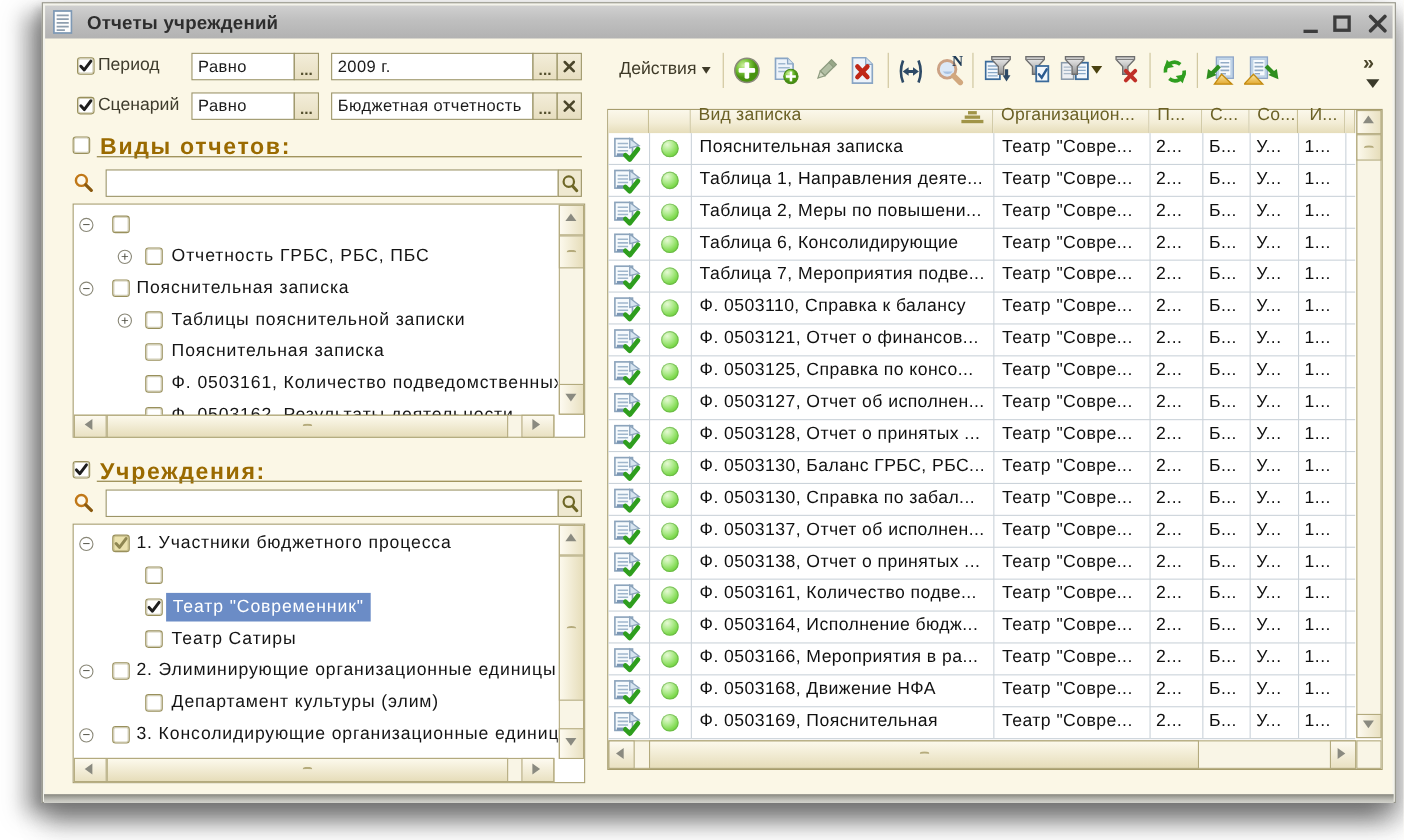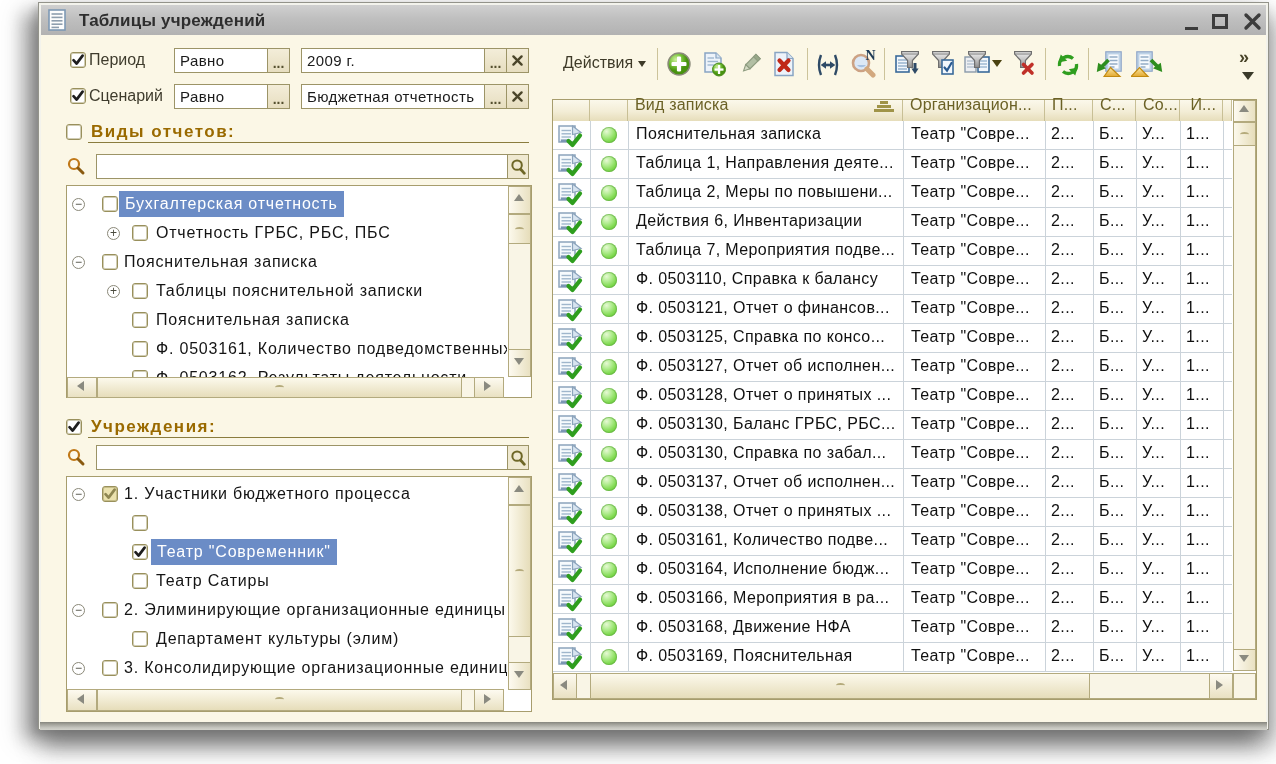--- a/index.html
+++ b/index.html
@@ -6,21 +6,21 @@
 .a{position:absolute}
 #win{left:38px;top:2px;width:1231px;height:728px;background:#FBF7E6;border:1px solid #93938A;
  box-shadow: inset 0 0 0 2px #F3F3EC, -16px 10px 18px rgba(90,90,90,.50), -4px 4px 7px rgba(120,120,120,.30), 0px 18px 22px rgba(80,80,80,.48), 10px 12px 20px rgba(110,110,110,.30);}
 #tbar{left:41px;top:5px;width:1225px;height:30px;background:linear-gradient(180deg,#D0D0D0 0%,#BFBFBF 45%,#B2B2B2 100%);}
 #bframe{left:40px;top:722px;width:1227px;height:8px;background:linear-gradient(180deg,#85857D 0%,#A3A39B 30%,#C4C4BD 70%,#D2D2CB 100%);}
 .ttl{font-weight:bold;font-size:17px;color:#2E2E2E;letter-spacing:.2px}
 .lbl{font-size:16px;color:#3F3C2D}
 .fld{background:#fff;border:1px solid #9C9467;height:25px;font-size:15px;letter-spacing:.4px;color:#1A1A1A;padding:3px 2px 0 5px;white-space:nowrap;overflow:hidden}
 .bdots{background:linear-gradient(180deg,#F3EDD9,#E7DEC0);border:1px solid #9C9467;width:23px;height:25px;color:#55502F;
  font-weight:bold;font-size:14px;text-align:center;line-height:29px}
-.hdrtxt{font-weight:bold;font-size:17px;color:#9A6A00;letter-spacing:1.5px}
+.hdrtxt{font-weight:bold;font-size:21px;color:#9A6A00;letter-spacing:1.5px}
 .uline{height:1px;background:#8A7C3E}
 .cb{width:16px;height:16px;background:#fff;border:1px solid #99905C;border-radius:3px;box-shadow:inset 0 0 0 1px rgba(153,144,92,.45)}
 .cbsemi{background:#EBE2AE}
 .sinput{background:#fff;border:1px solid #9C9467}
 .sqbtn{background:#EFE9D1;border:1px solid #9C9467}
 .tree{background:#fff;border:1px solid #A79D6D}
 .trtxt{font-size:16px;color:#141414;white-space:nowrap;letter-spacing:.8px}
 .sel{background:#6B8CC6;color:#fff}
 .exp{width:13px;height:13px;border:1px solid #8A8878;border-radius:50%;background:#fff;color:#4A4A3E;
  text-align:center;line-height:11px;font-size:12px}
@@ -43,21 +43,21 @@
 <svg class="a" style="left:48px;top:9px" width="18" height="22" viewBox="0 0 18 22">
 <rect x="1" y="1" width="16" height="20" fill="#FDFDFD" stroke="#7E99B5" stroke-width="1.6"></rect>
 <g stroke="#8E9EAE" stroke-width="1.6">
 <line x1="3.5" y1="5" x2="14.5" y2="5"></line>
       <line x1="3.5" y1="8.4" x2="14.5" y2="8.4"></line>
 <line x1="3.5" y1="11.8" x2="14.5" y2="11.8"></line>
       <line x1="3.5" y1="15.2" x2="14.5" y2="15.2"></line>
 <line x1="3.5" y1="18.4" x2="11" y2="18.4"></line>
     </g>
   </svg>
-<div class="a ttl" style="left:79px;top:11px">Таблицы учреждений</div>
+<div class="a ttl" style="left:79px;top:11px">Отчеты учреждений</div>
 <div class="a" style="left:1185px;top:27px;width:13px;height:3px;background:#3C3C3C"></div>
 <div class="a" style="left:1212px;top:14px;width:16px;height:15px;border:3px solid #3C3C3C"></div>
 <svg class="a" style="left:1243px;top:12px" width="19" height="19" viewBox="0 0 19 19">
 <g stroke="#3C3C3C" stroke-width="3.4" stroke-linecap="round">
 <line x1="3" y1="3" x2="16" y2="16"></line>
       <line x1="16" y1="3" x2="3" y2="16"></line>
     </g>
   </svg>
 <div class="a cb" style="left:70px;top:52px;width:16px;height:16px">
     <svg width="14" height="14" viewBox="0 0 14 14" style="display:block;margin:0 auto">
@@ -114,21 +114,20 @@
 <div class="a strk" style="left:67px;top:377px;width:437px;height:21px"></div>
 <div class="a sbtnH" style="left:67px;top:377px;width:30px;height:21px"></div>
 <div class="a tri" style="left:77px;top:381px;border-top:5px solid transparent;border-bottom:5px solid transparent;border-right:7px solid #8A8A80"></div>
 <div class="a sbtnH" style="left:474px;top:377px;width:30px;height:21px"></div>
 <div class="a tri" style="left:484px;top:381px;border-top:5px solid transparent;border-bottom:5px solid transparent;border-left:7px solid #8A8A80"></div>
 <div class="a sthumbH" style="left:97px;top:377px;width:365px;height:21px"></div>
 <div class="a ripple" style="left:275px;top:385px"></div>
 <div class="a" style="left:67px;top:190px;width:440px;height:29px;overflow:hidden">
 <div class="a exp" style="left:5px;top:8px">−</div>
 <div class="a cb" style="left:35px;top:6px;width:16px;height:16px"></div>
-<div class="a sel" style="left:52px;top:1px;height:26px;padding:0 6px;font-size:16px;line-height:25px;white-space:nowrap;letter-spacing:.8px">Бухгалтерская отчетность</div>
 </div>
 <div class="a" style="left:67px;top:219px;width:440px;height:29px;overflow:hidden">
 <div class="a exp" style="left:40px;top:8px">+</div>
 <div class="a cb" style="left:65px;top:6px;width:16px;height:16px"></div>
 <div class="a trtxt" style="left:89px;top:5px">Отчетность ГРБС, РБС, ПБС</div>
 </div>
 <div class="a" style="left:67px;top:248px;width:440px;height:29px;overflow:hidden">
 <div class="a exp" style="left:5px;top:8px">−</div>
 <div class="a cb" style="left:35px;top:6px;width:16px;height:16px"></div>
 <div class="a trtxt" style="left:57px;top:5px">Пояснительная записка</div>
@@ -483,21 +482,21 @@
         <line x1="4.5" y1="6.5" x2="14" y2="6.5"></line>
         <line x1="4.5" y1="9.8" x2="14" y2="9.8"></line>
         <line x1="4.5" y1="13" x2="14" y2="13"></line>
       </g>
 <rect x="3.8" y="15.4" width="7.5" height="2.6" fill="#7A96B4"></rect>
 <path d="M11.5 17 L15.5 21 L23 11.5" fill="none" stroke="#2E9E1E" stroke-width="4.2" stroke-linecap="round" stroke-linejoin="round"></path>
 </svg></div>
 <div class="a" style="left:601px;top:214px">
     <div style="width:16px;height:16px;border-radius:50%;background:radial-gradient(circle at 35% 28%,#E6F9D4 0%,#AEEB8C 35%,#7ED94E 65%,#5CBF2E 100%);box-shadow:inset 0 0 0 1px rgba(100,170,70,.6)"></div>
   </div>
-<div class="a rtxt" style="left:636px;top:212px;width:264px">Действия 6, Инвентаризации</div>
+<div class="a rtxt" style="left:636px;top:212px;width:264px">Таблица 6, Консолидирующие</div>
 <div class="a rtxt" style="left:911px;top:212px;width:132px">Театр "Совре...</div>
 <div class="a rtxt" style="left:1051px;top:212px">2...</div>
 <div class="a rtxt" style="left:1099px;top:212px">Б...</div>
 <div class="a rtxt" style="left:1142px;top:212px">У...</div>
 <div class="a rtxt" style="left:1186px;top:212px">1...</div>
 <div class="a gl" style="left:553px;top:265px;width:679px;height:1px"></div>
 <div class="a" style="left:557px;top:240px"><svg width="28" height="24" viewBox="0 0 28 24">
 <rect x="2" y="2" width="16" height="16" fill="#F6FAFD" stroke="#8CA4BC" stroke-width="1.5"></rect>
 <polygon points="15.5,2 24,8.5 15.5,10.5" fill="#D7E4F0" stroke="#8CA4BC" stroke-width="1.2"></polygon>
 <g stroke="#9FB6CC" stroke-width="1.4">

